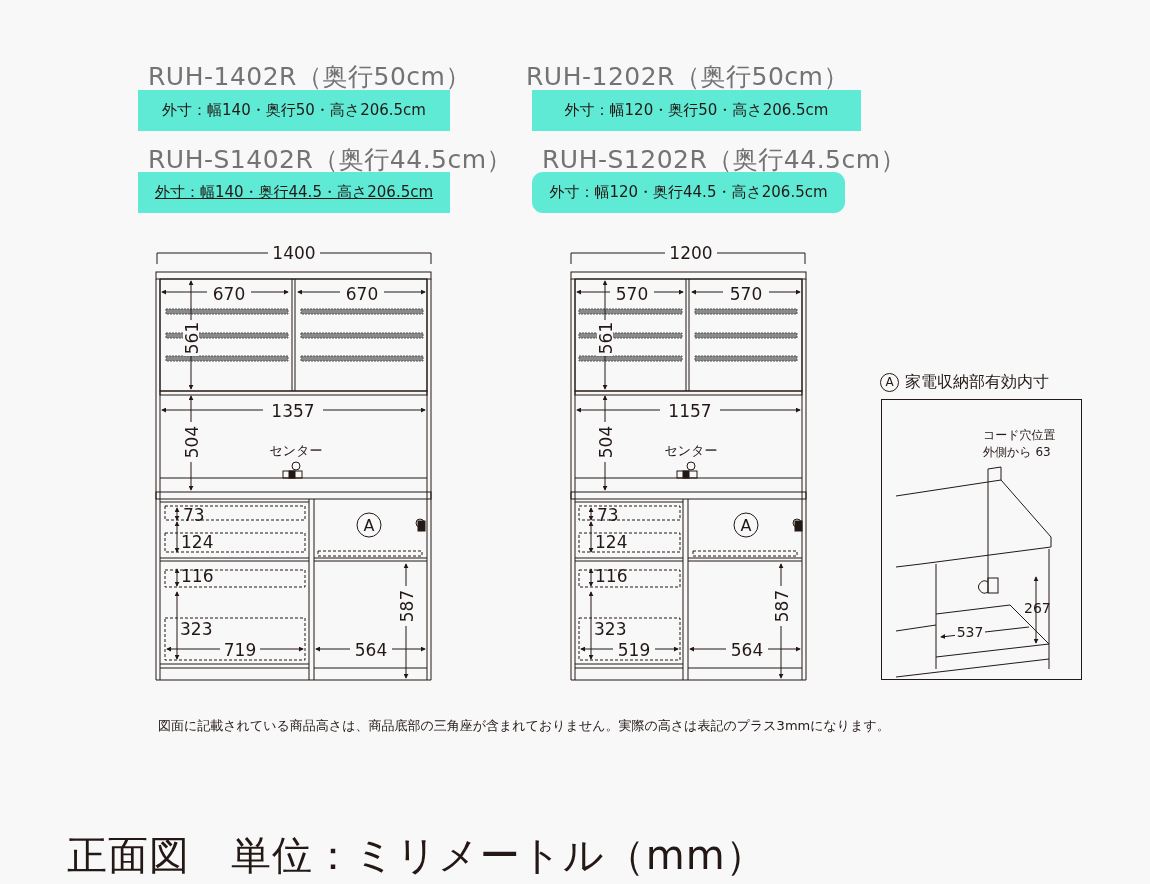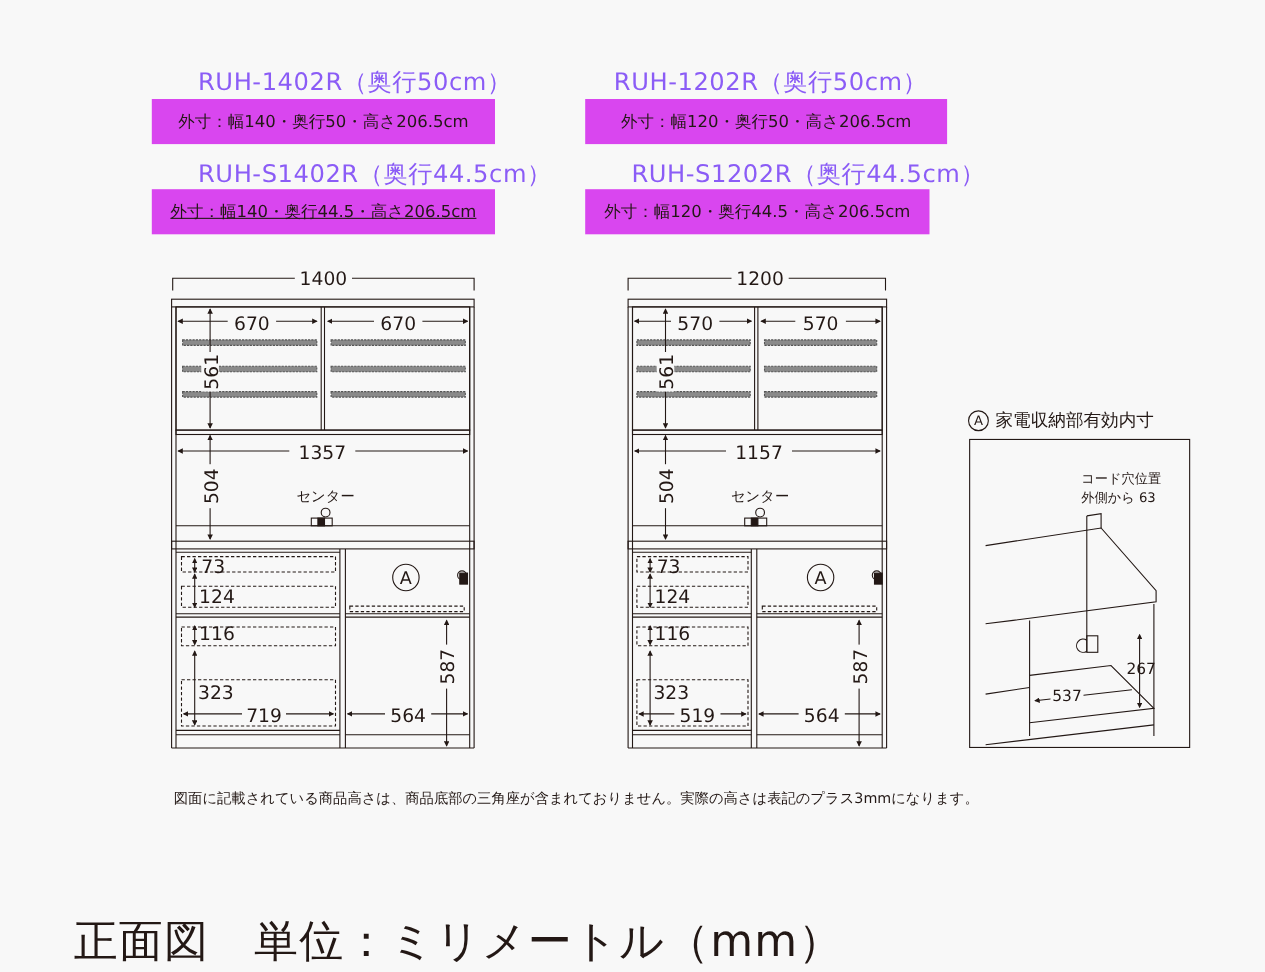--- a/index.html
+++ b/index.html
@@ -1,20 +1,20 @@
 <!DOCTYPE html>
 <html><head>
 <meta charset="utf-8">
 <style>
   html,body{margin:0;padding:0;}
   body{width:1150px;height:884px;background:#f8f8f8;position:relative;overflow:hidden;
        font-family:"DejaVu Sans","Liberation Sans",sans-serif;color:#231815;}
   .abs{position:absolute;}
-  .model-title{font-size:22px;letter-spacing:0.5px;color:#8b5cf6;white-space:nowrap;margin-left:32px;}
-  .spec-box{background:#d946ef;height:41px;display:flex;align-items:center;justify-content:center;
+  .model-title{font-size:25px;letter-spacing:0.5px;color:#737373;white-space:nowrap;}
+  .spec-box{background:#5eead4;height:41px;display:flex;align-items:center;justify-content:center;
             font-size:15px;color:#231815;white-space:nowrap;}
   .diagram{position:absolute;}
   .diagram svg{display:block;overflow:visible;}
   svg text{font-family:"DejaVu Sans","Liberation Sans",sans-serif;fill:#231815;}
   .note{font-size:13px;color:#231815;white-space:nowrap;}
   .footer{font-size:40px;color:#231815;white-space:nowrap;letter-spacing:1px;margin-top:33px;}
   .inset-title{font-size:16px;white-space:nowrap;}
 </style>
 </head>
 <body>
@@ -26,21 +26,21 @@
 <div class="abs model-title" style="left:148px;top:143px;">RUH-S1402R（奥行44.5cm）</div>
 <div class="abs spec-box" style="left:138px;top:172px;width:312px;text-decoration:underline;">
   <span>外寸：幅140・奥行44.5・高さ206.5cm</span>
 </div>
 
 <div class="abs model-title" style="left:526px;top:60px;">RUH-1202R（奥行50cm）</div>
 <div class="abs spec-box" style="left:532px;top:90px;width:329px;">
   <span>外寸：幅120・奥行50・高さ206.5cm</span>
 </div>
 <div class="abs model-title" style="left:542px;top:143px;text-align:right;">RUH-S1202R（奥行44.5cm）</div>
-<div class="abs spec-box" style="left:532px;top:172px;width:313px;">
+<div class="abs spec-box" style="left:532px;top:172px;width:313px;border-radius:11px;">
   <span>外寸：幅120・奥行44.5・高さ206.5cm</span>
 </div>
 
 <div class="diagram" style="left:150px;top:240px;">
 <svg width="290" height="445" viewBox="0 0 290 445" stroke="#231815" fill="none" stroke-width="1">
   <defs>
     <marker id="arr" viewBox="0 0 6 6" refX="5" refY="3" markerWidth="5" markerHeight="5" orient="auto-start-reverse">
       <path d="M0,0 L6,3 L0,6 z" fill="#231815" stroke="none"></path>
     </marker>
   </defs>

